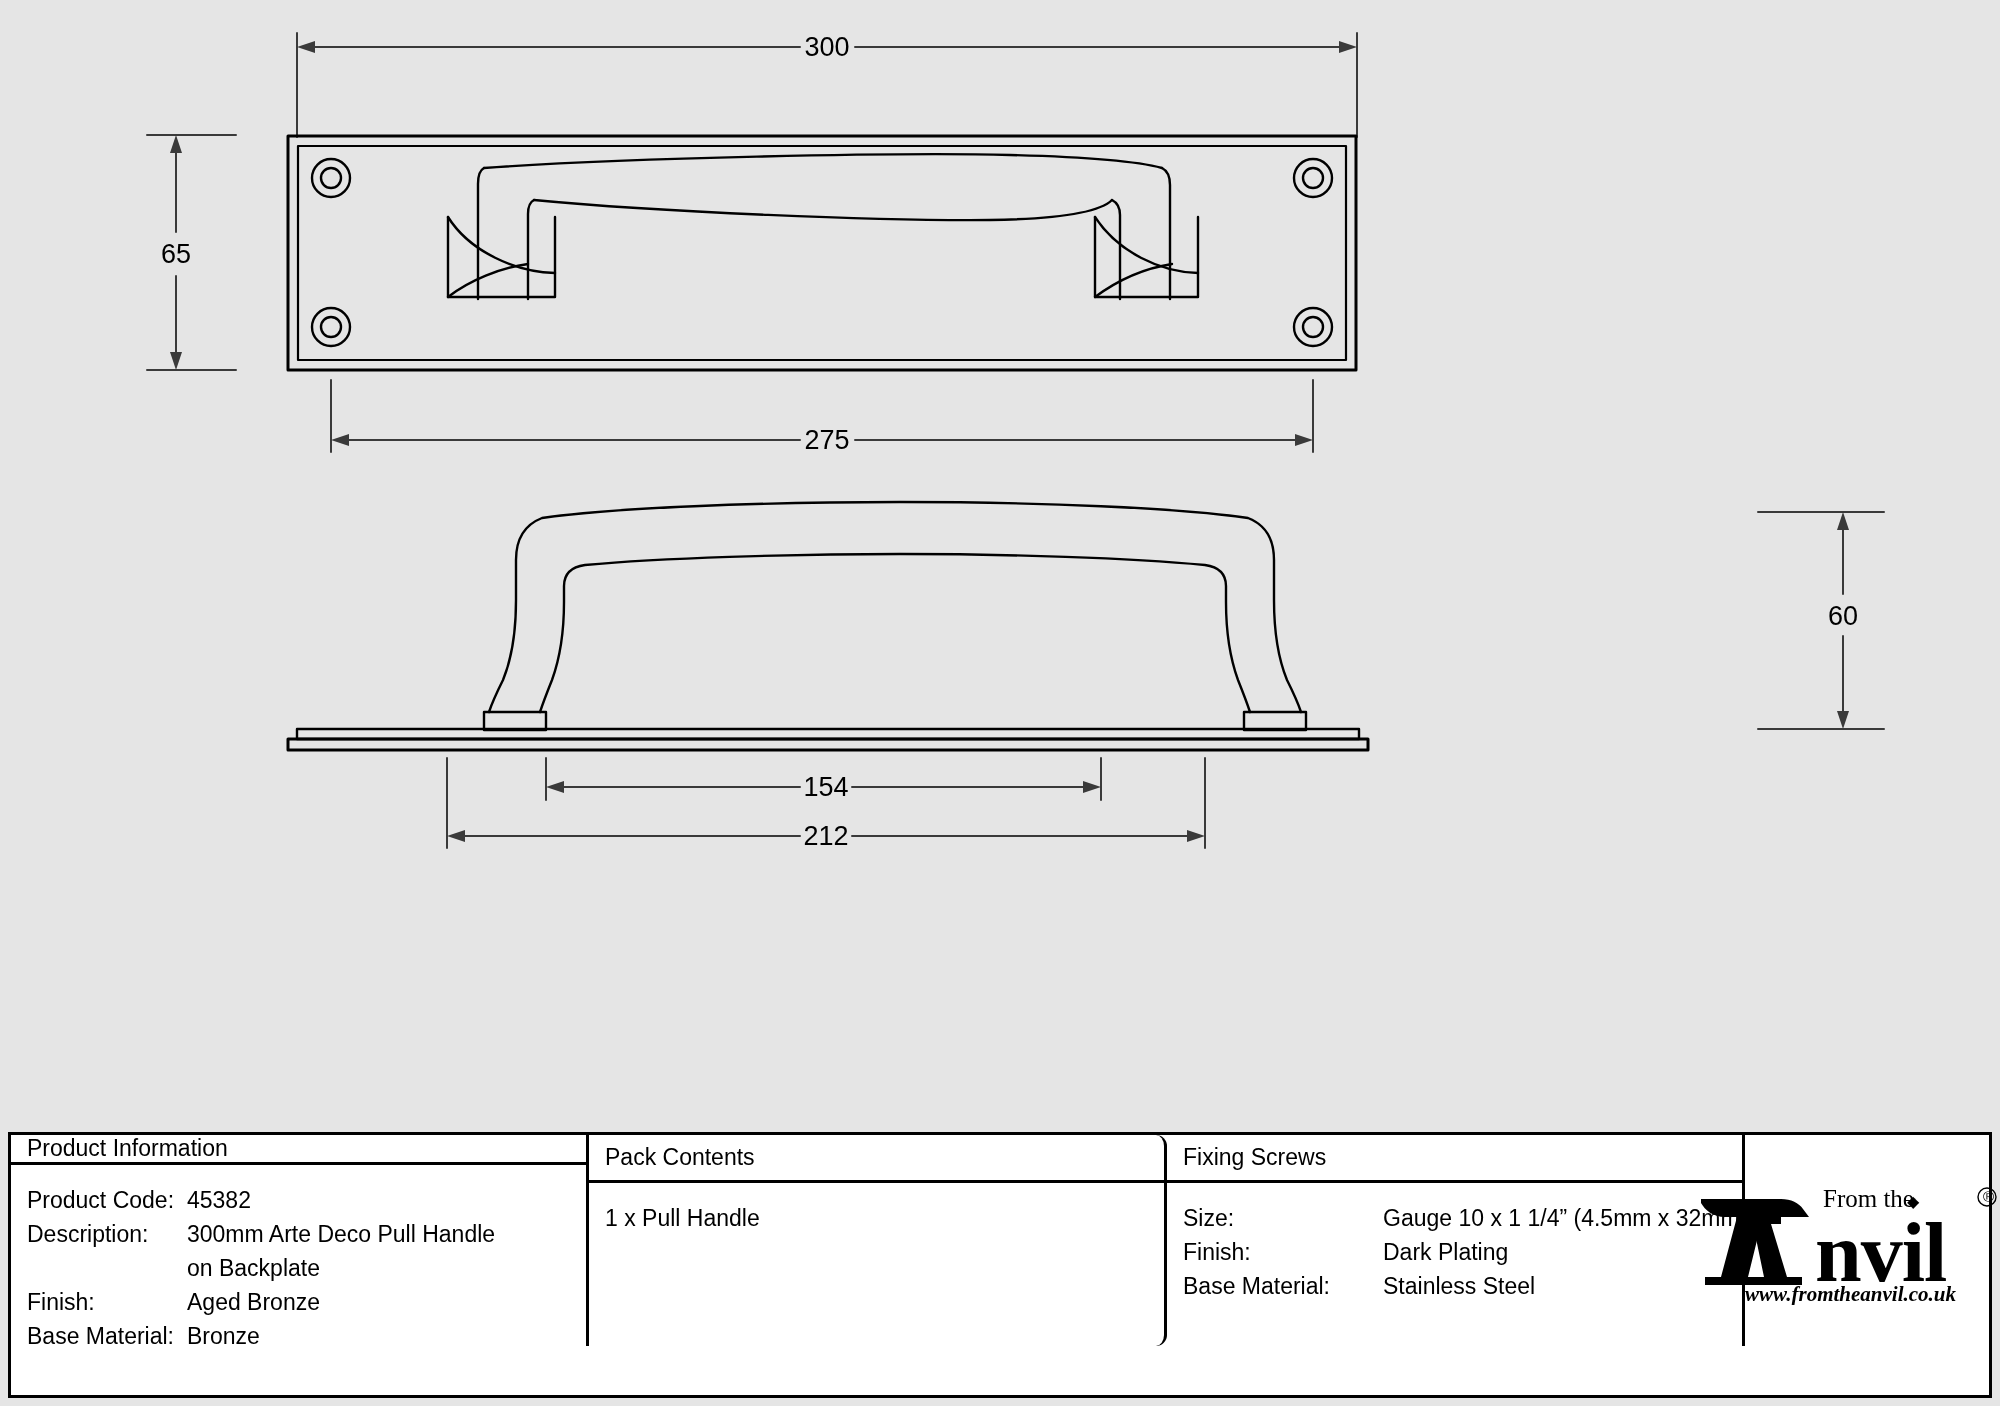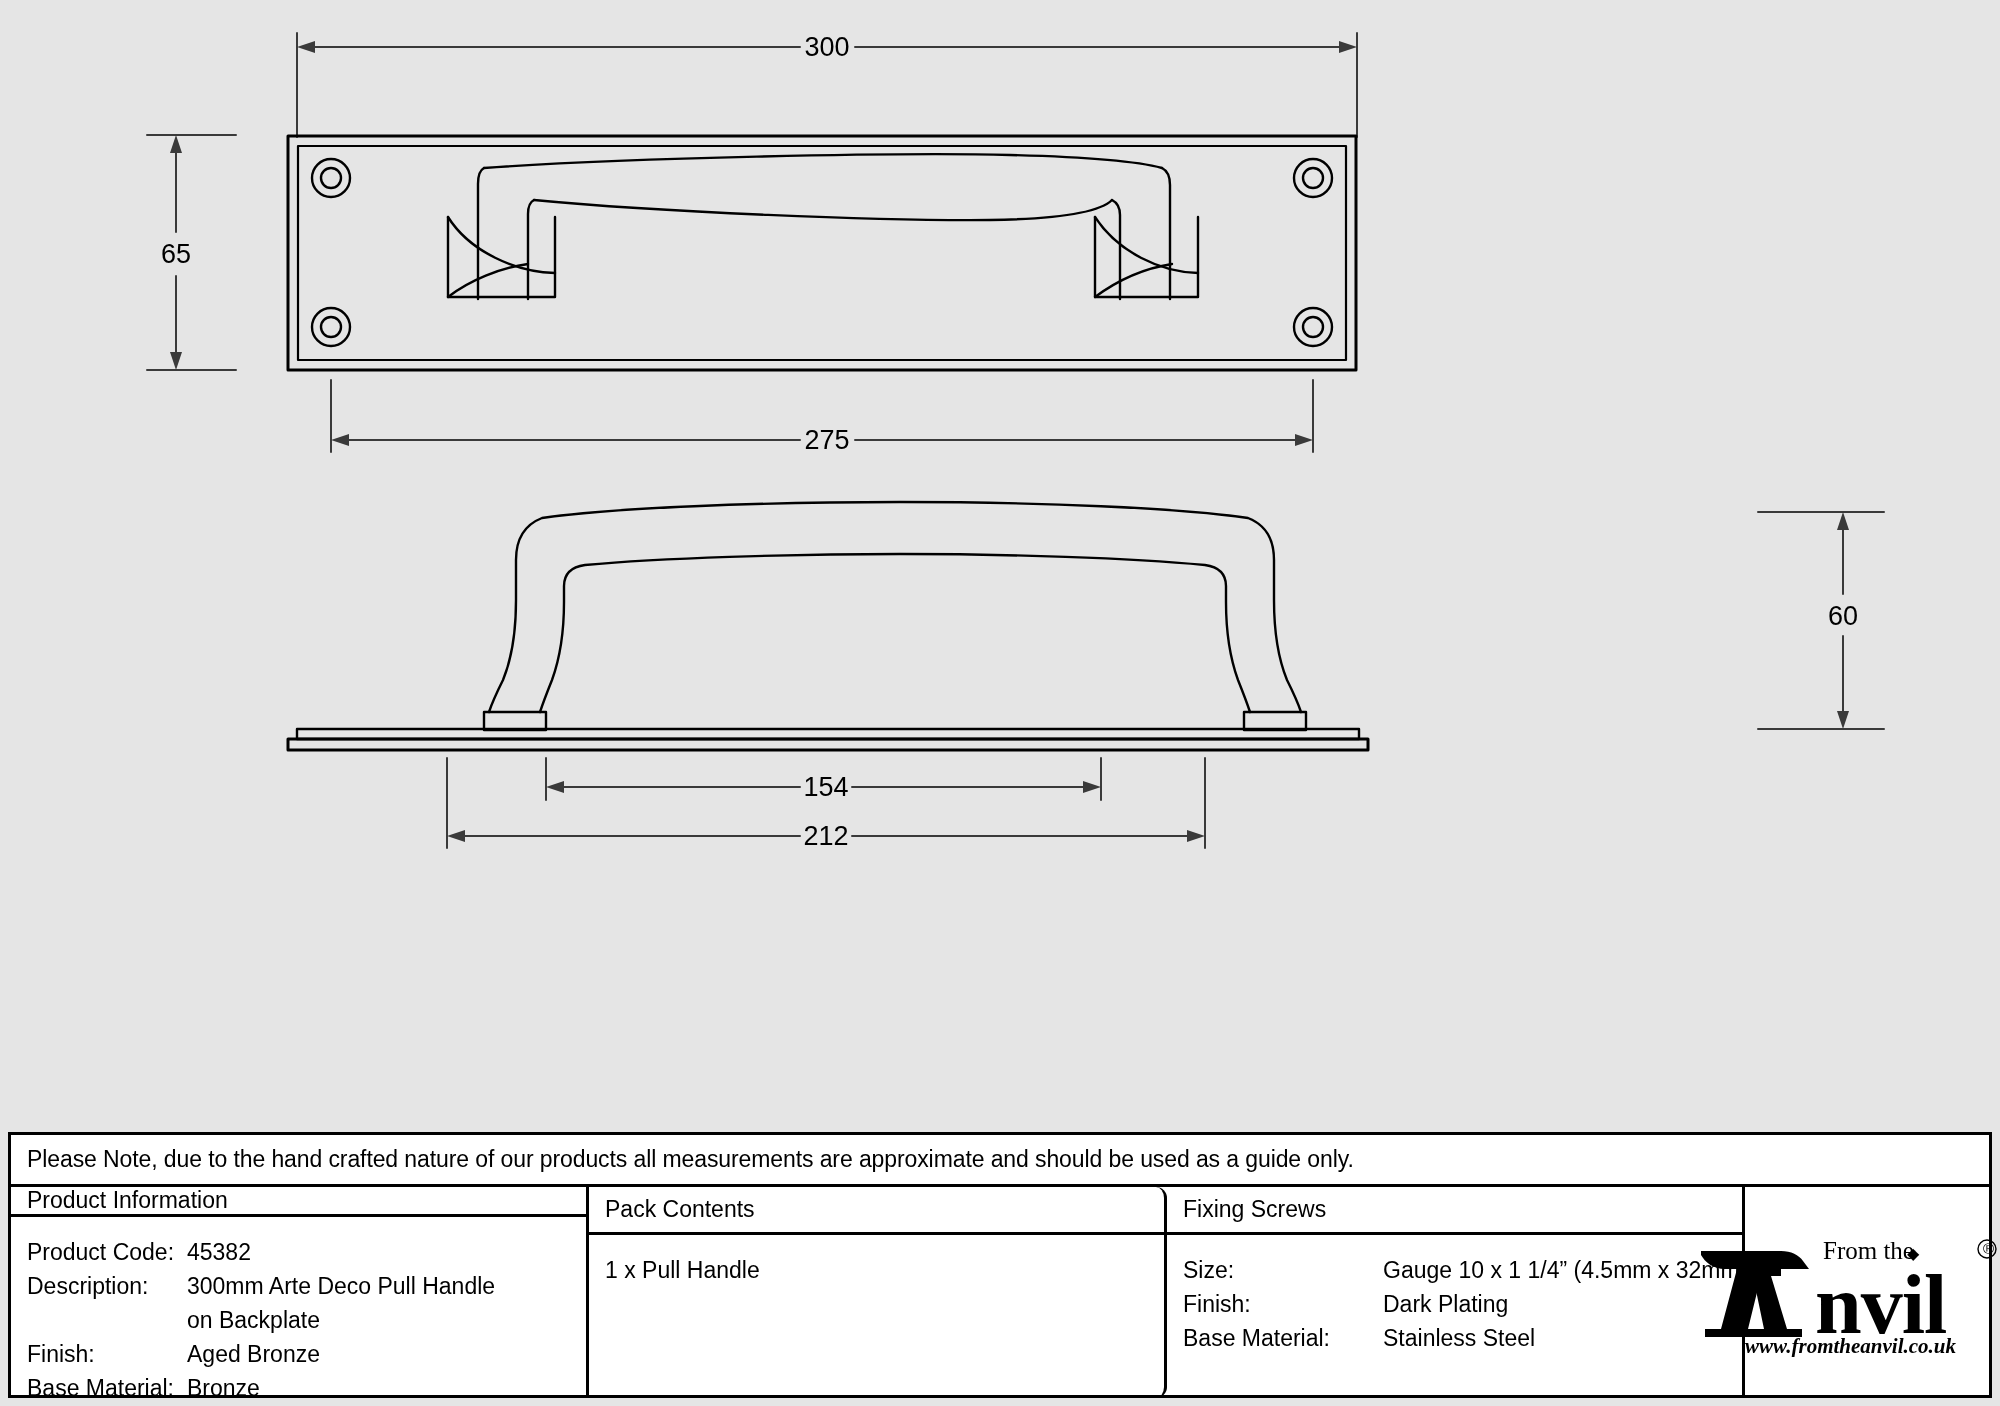--- a/index.html
+++ b/index.html
@@ -255,23 +255,20 @@
     <text class="dim-text" x="827" y="56" text-anchor="middle">300</text>
     <text class="dim-text" x="176" y="263" text-anchor="middle">65</text>
     <text class="dim-text" x="827" y="449" text-anchor="middle">275</text>
     <text class="dim-text" x="1843" y="625" text-anchor="middle">60</text>
     <text class="dim-text" x="826" y="796" text-anchor="middle">154</text>
     <text class="dim-text" x="826" y="845" text-anchor="middle">212</text>
   </svg>
 
   <div id="info-block">
 
-    <div id="note-row">
-      <div id="note-text">Please Note, due to the hand crafted nature of our products all measurements are approximate and should be used as a guide only.</div>
-    </div>
 
     <div id="cols">
 
       <div class="col" id="col-product">
         <div class="col-head">Product Information</div>
         <div class="col-body">
           <div class="kv">
             <span class="k">Product Code:</span>
             <span class="v">45382</span>
           </div>

